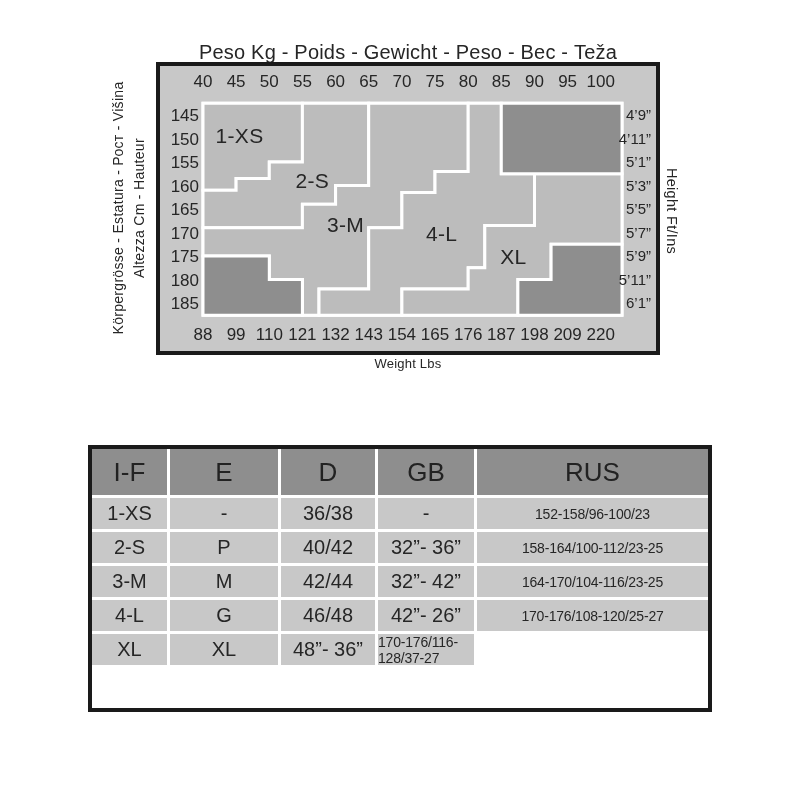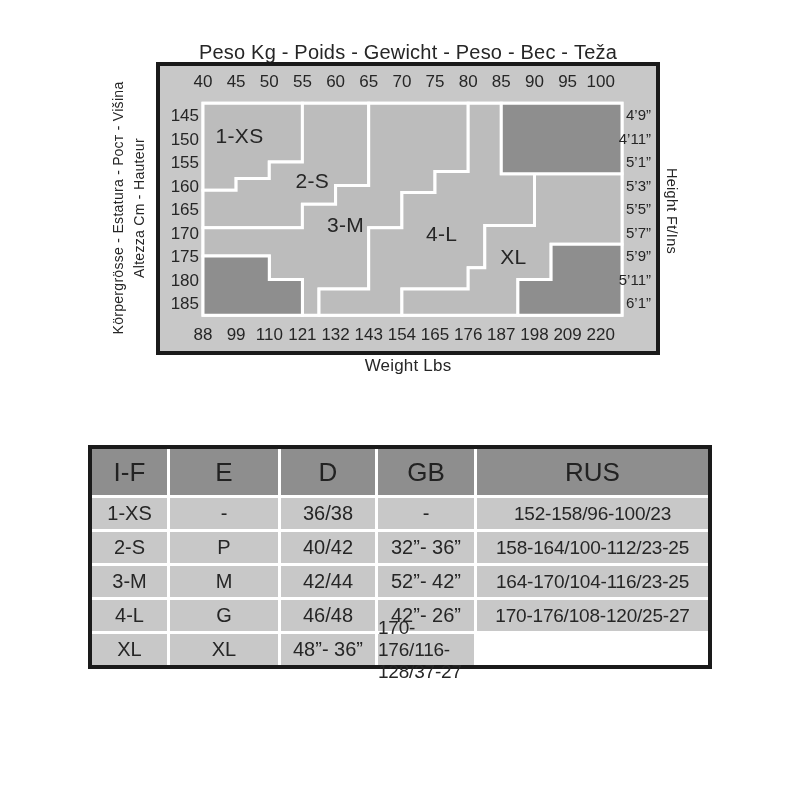--- a/index.html
+++ b/index.html
@@ -27,42 +27,42 @@
   .tick{font-size:17px;}
   .tick-ft{font-size:15px;}
   .zone-label{font-size:21px;letter-spacing:.3px;}
   .rot-label{
     position:absolute;white-space:nowrap;font-size:14px;letter-spacing:.3px;
   }
   .rot-ccw{transform:translate(-50%,-50%) rotate(-90deg);}
   .rot-cw{transform:translate(-50%,-50%) rotate(90deg);}
   .bottom-axis-title{
     position:absolute;left:156px;top:356px;width:504px;
-    text-align:center;font-size:17px;letter-spacing:.2px;
+    text-align:center;font-size:13px;letter-spacing:.2px;
   }
   .size-table{
-    position:absolute;left:88px;top:445px;width:624px;height:224px;
+    position:absolute;left:88px;top:445px;width:624px;height:267px;
     box-sizing:border-box;border:4px solid var(--border,#1a1a1a);
     background:var(--grid-line,#ffffff);
     display:grid;
     grid-template-columns:75px 108px 94px 96px 1fr;
     grid-template-rows:46px repeat(5,31px);
     gap:3px;
   }
   .size-table .th{
     background:var(--table-header-bg,#8e8e8e);
     display:flex;align-items:center;justify-content:center;
     font-size:26px;color:#222;
   }
   .size-table .td{
     background:var(--table-row-bg,#c8c8c8);
     display:flex;align-items:center;justify-content:center;
     font-size:20px;color:#262626;
   }
-  .size-table .td.rus{font-size:19px;letter-spacing:-0.2px;}
+  .size-table .td.rus{font-size:14px;letter-spacing:-0.2px;}
 </style>
 </head>
 <body style="--chart-bg: #c8c8c8; --border: #1a1a1a; --text: #262626; --grid-line: #ffffff; --table-header-bg: #8e8e8e; --table-row-bg: #c8c8c8;">
 
 <div class="chart-title">Peso Kg - Poids - Gewicht - Peso - Вес - Teža</div>
 
 <div class="chart-box">
   <svg id="chart-svg" width="496" height="285" viewBox="0 0 496 285">
       <rect x="41.5" y="35.75" width="422" height="214.96999999999997" fill="#ffffff"></rect>
       <polygon points="43.0,37.3 142.4,37.3 142.4,96.0 109.3,96.0 109.3,112.5 76.1,112.5 76.1,124.2 43.0,124.2" fill="#bcbcbc" stroke="#ffffff" stroke-width="3" stroke-linejoin="miter"></polygon>
@@ -143,21 +143,21 @@
     <div class="td">-</div>
     <div class="td rus">152-158/96-100/23</div>
     <div class="td">2-S</div>
     <div class="td">P</div>
     <div class="td">40/42</div>
     <div class="td">32”- 36”</div>
     <div class="td rus">158-164/100-112/23-25</div>
     <div class="td">3-M</div>
     <div class="td">M</div>
     <div class="td">42/44</div>
-    <div class="td">52”- 42”</div>
+    <div class="td">32”- 42”</div>
     <div class="td rus">164-170/104-116/23-25</div>
     <div class="td">4-L</div>
     <div class="td">G</div>
     <div class="td">46/48</div>
     <div class="td">42”- 26”</div>
     <div class="td rus">170-176/108-120/25-27</div>
     <div class="td">XL</div>
     <div class="td">XL</div>
     <div class="td">48”- 36”</div>
     <div class="td rus">170-176/116-128/37-27</div>

